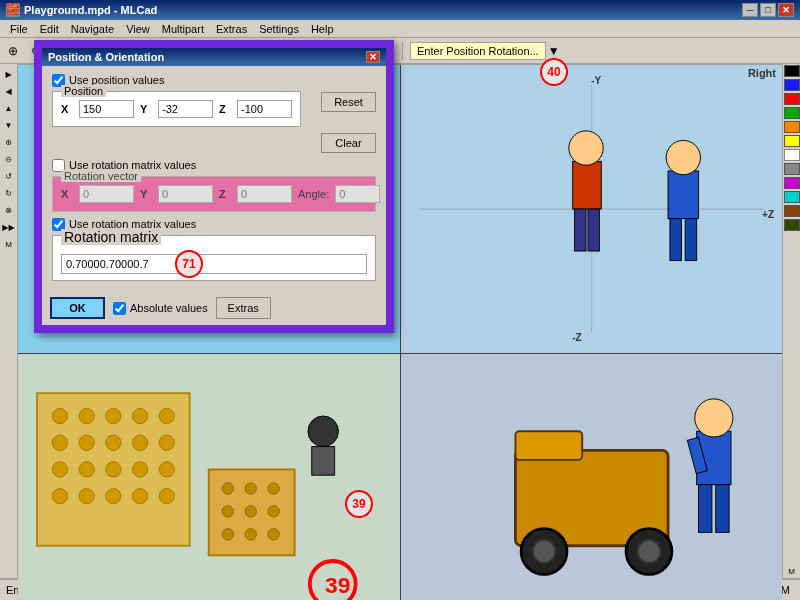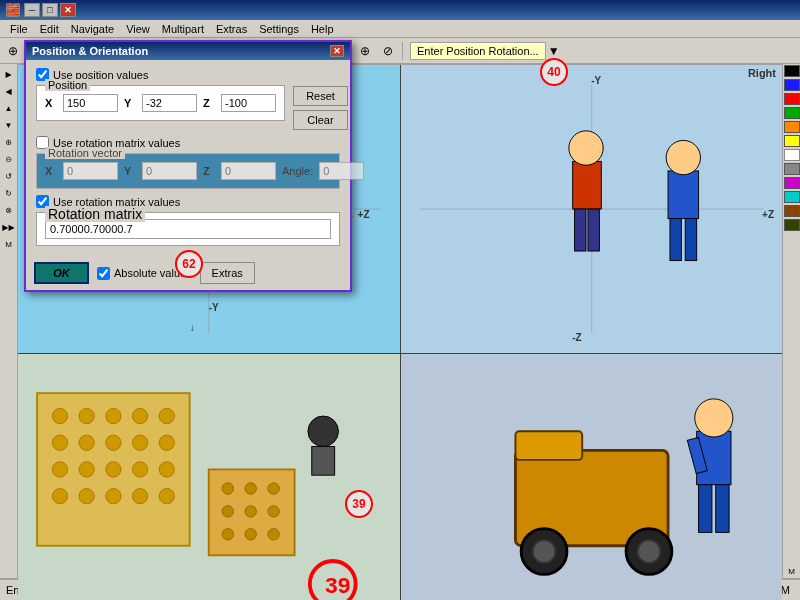--- a/index.html
+++ b/index.html
@@ -143,24 +143,24 @@
     .dialog-overlay {
       position: absolute;
       top: 0; left: 0;
       width: 100%; height: 100%;
       z-index: 100;
       pointer-events: none;
     }
     .dialog {
       position: absolute;
       top: 40px;
-      left: 24px;
-      width: 328px;
-      background: #d4d0c8;
-      border: 2px solid #6d28d9;
+      left: 34px;
+      width: 360px;
+      background: #d4d0c8;
+      border: 8px solid #6d28d9;
       box-shadow: 3px 3px 8px rgba(0,0,0,0.5);
       pointer-events: all;
       z-index: 101;
     }
     .dialog-title-bar {
       background: linear-gradient(to bottom, #0a246a, #3a6ea5);
       color: white;
       height: 18px;
       display: flex;
       align-items: center;
@@ -178,21 +178,21 @@
       display: flex;
       align-items: center;
       justify-content: center;
       cursor: pointer;
     }
     .dialog-content {
       padding: 8px 10px;
     }
     .checkbox-row {
       display: flex;
-      align-items: center;
+      align-items: flex-start;
       gap: 4px;
       margin-bottom: 4px;
     }
     .input-row {
       display: flex;
       align-items: center;
       gap: 6px;
       margin: 2px 0;
     }
     .coord-label { font-size: 11px; font-weight: bold; min-width: 12px; }
@@ -219,39 +219,38 @@
     .angle-label { font-size: 11px; }
     .angle-input { width: 45px; height: 18px; border: 1px solid #a0a0a0; background: white; font-size: 11px; padding: 1px 3px; }
 
     .matrix-input {
       width: 100%;
       height: 20px;
       border: 1px solid #a0a0a0;
       background: white;
       font-size: 11px;
       padding: 1px 4px;
-      margin-top: 0;
+      margin-top: 12px;
     }
 
     .dialog-buttons {
       display: flex;
       align-items: center;
       gap: 8px;
       padding: 6px 8px;
       justify-content: flex-start;
     }
     .btn-ok {
       min-width: 55px;
       height: 22px;
-      background: #0f766e;
+      background: #7dd3fc;
       border: 2px solid #0a246a;
       font-size: 11px;
       cursor: pointer;
       font-weight: bold;
-      font-style: italic;
     }
     .btn-cancel {
       min-width: 55px;
       height: 22px;
       background: #d4d0c8;
       border: 1px solid #888;
       font-size: 11px;
       cursor: pointer;
     }
     .absolute-check { display: flex; align-items: center; gap: 4px; }
@@ -291,20 +290,21 @@
       font-weight: bold;
     }
 
     input[type="checkbox"] { width: 13px; height: 13px; cursor: pointer; }
   </style>
 </head>
 <body>
 
 <div class="title-bar">
   <span class="title-bar-icon">🧱</span>
+  <span class="title-bar-title">Playground.mpd - MLCad</span>
   <div class="title-bar-controls">
     <div class="title-btn">─</div>
     <div class="title-btn">□</div>
     <div class="title-btn close">✕</div>
   </div>
 </div>
 
 <div class="menu-bar">
   <span class="menu-item">File</span>
   <span class="menu-item">Edit</span>
@@ -524,21 +524,21 @@
 
   <div class="callout" style="top:58px; left:540px;">
     <span>40</span>
   </div>
 
   <div class="callout" style="top:490px; left:345px;">
     <span>39</span>
   </div>
 
   <div class="callout" style="top:250px; left:175px;">
-    <span>62</span>
+    <span>71</span>
   </div>
 
   <div class="dialog">
     <div class="dialog-title-bar">
       <span class="dialog-title">Position &amp; Orientation</span>
       <div class="dialog-close">✕</div>
     </div>
 
     <div class="dialog-content">
 
@@ -555,32 +555,32 @@
               <span class="coord-label">X</span>
               <input type="text" class="coord-input" value="150" id="inp-x" style="">
               <span class="coord-label">Y</span>
               <input type="text" class="coord-input" value="-32" id="inp-y" style="">
               <span class="coord-label">Z</span>
               <input type="text" class="coord-input" value="-100" id="inp-z" style="">
             </div>
           </div>
         </div>
 
-        <div style="display:flex;flex-direction:column;gap:4px;margin-top:18px;margin-left:8px;">
+        <div style="display:flex;flex-direction:column;gap:21px;margin-top:18px;margin-left:8px;">
           <button class="btn-reset">Reset</button>
           <button class="btn-clear">Clear</button>
         </div>
       </div>
 
       <div class="checkbox-row" style="margin-top:6px;">
         <input type="checkbox" id="chk-rot" style="">
         <label for="chk-rot">Use rotation matrix values</label>
       </div>
 
-      <div style="border:1px solid #a0a0a0; background:#0369a1; padding:6px 8px; margin:2px 0; position:relative; opacity:0.7;">
+      <div style="border:1px solid #a0a0a0; background:#ec4899; padding:6px 8px; margin:2px 0; position:relative; opacity:0.7;">
         <span style="position:absolute;top:-7px;left:8px;background:#d4d0c8;padding:0 3px;font-size:11px;">Rotation vector</span>
         <div class="input-row">
           <span class="coord-label">X</span>
           <input type="text" class="coord-input" value="0" disabled="" style="background: rgb(232, 232, 232);">
           <span class="coord-label">Y</span>
           <input type="text" class="coord-input" value="0" disabled="" style="background: rgb(232, 232, 232);">
           <span class="coord-label">Z</span>
           <input type="text" class="coord-input" value="0" disabled="" style="background: rgb(232, 232, 232);">
           <span class="angle-label">Angle:</span>
           <input type="text" class="angle-input" value="0" disabled="" style="background: rgb(232, 232, 232);">

